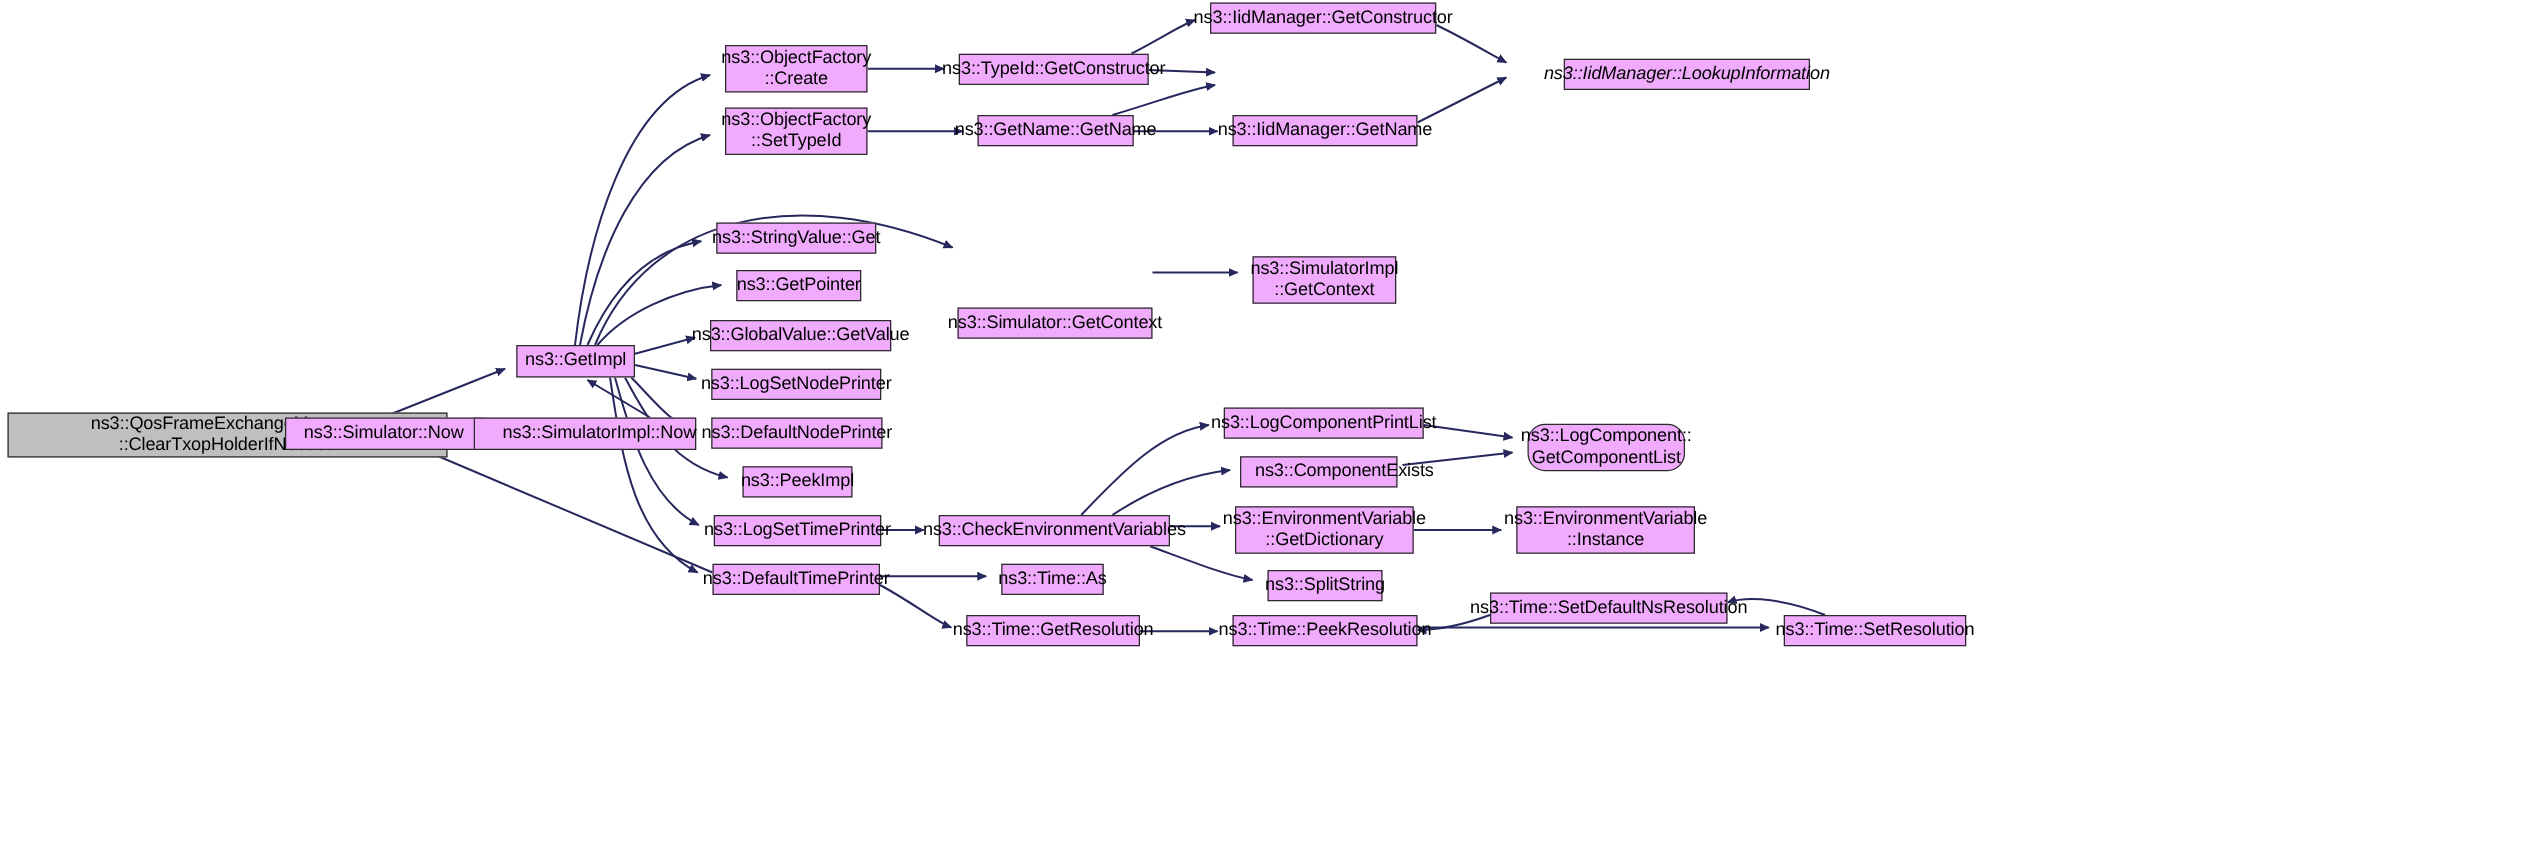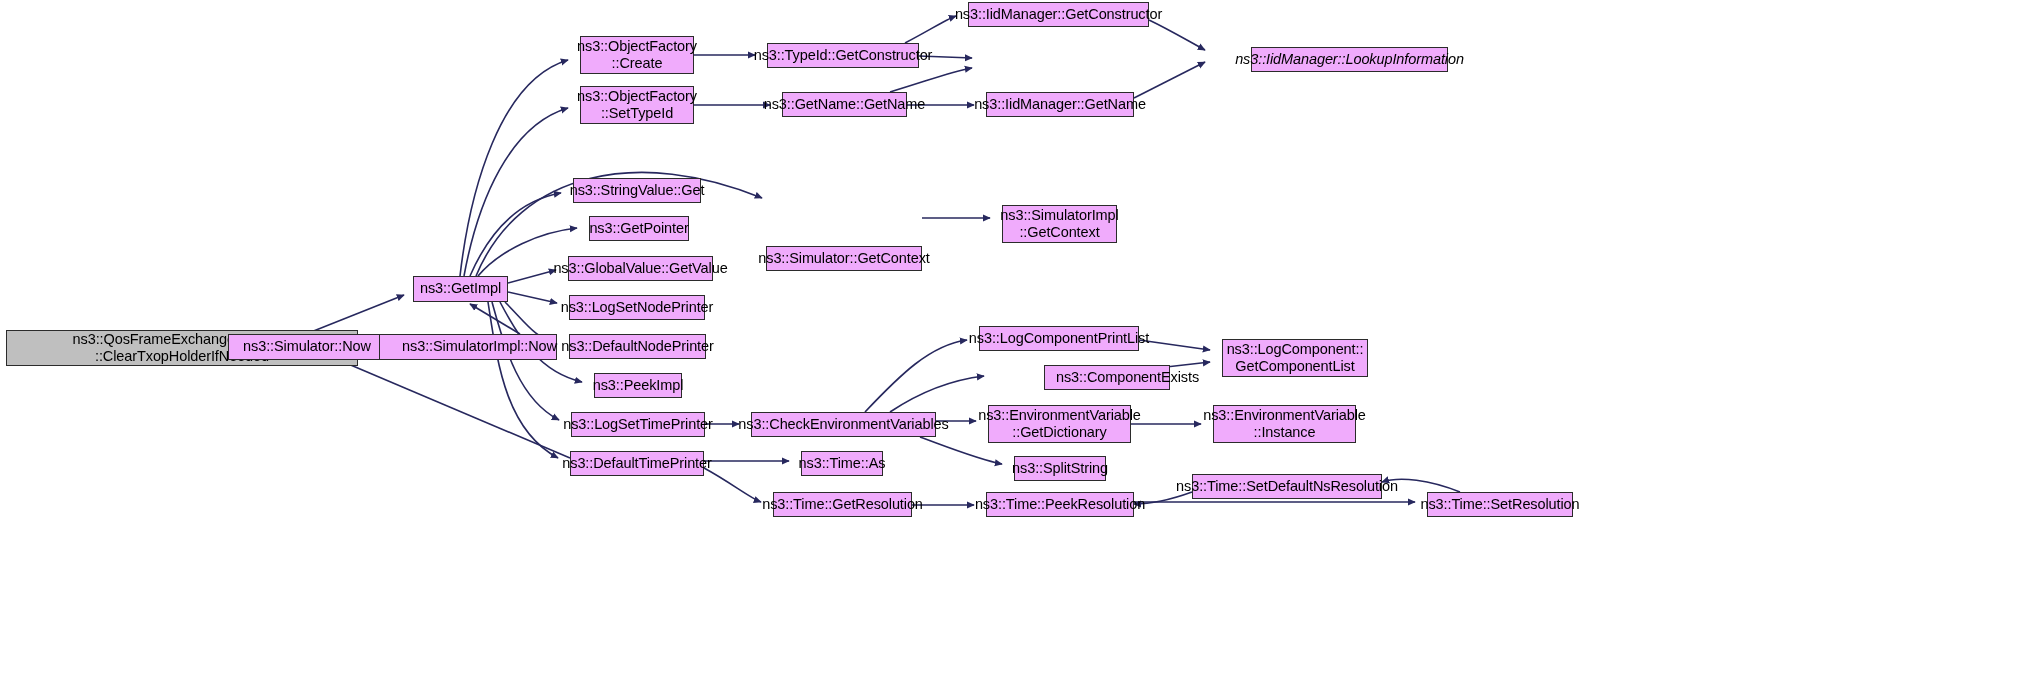--- a/index.html
+++ b/index.html
@@ -132,25 +132,25 @@
 ::GetContext</span></div>
       <div class="node" style="left: 767px; top: 43px; width: 152px; height: 25px;"><span class="node-label">ns3::TypeId::GetConstructor</span></div>
       <div class="node" style="left: 782px; top: 92px; width: 125px; height: 25px;"><span class="node-label">ns3::GetName::GetName</span></div>
       <div class="node" style="left: 968px; top: 2px; width: 181px; height: 25px;"><span class="node-label">ns3::IidManager::GetConstructor</span></div>
       <div class="node" style="left: 986px; top: 92px; width: 148px; height: 25px;"><span class="node-label">ns3::IidManager::GetName</span></div>
       <div class="node" style="left: 1251px; top: 47px; width: 197px; height: 25px; font-style: italic;"><span class="node-label">ns3::IidManager::LookupInformation</span></div>
       <div class="node" style="left: 751px; top: 412px; width: 185px; height: 25px;"><span class="node-label">ns3::CheckEnvironmentVariables</span></div>
       <div class="node" style="left: 801px; top: 451px; width: 82px; height: 25px;"><span class="node-label">ns3::Time::As</span></div>
       <div class="node" style="left: 773px; top: 492px; width: 139px; height: 25px;"><span class="node-label">ns3::Time::GetResolution</span></div>
       <div class="node" style="left: 979px; top: 326px; width: 160px; height: 25px;"><span class="node-label">ns3::LogComponentPrintList</span></div>
-      <div class="node" style="left: 1044px; top: 365px; width: 126px; height: 25px; padding-left: 44px;"><span class="node-label">ns3::ComponentExists</span></div>
+      <div class="node" style="left: 992px; top: 365px; width: 126px; height: 25px; padding-left: 44px;"><span class="node-label">ns3::ComponentExists</span></div>
       <div class="node" style="left: 988px; top: 405px; width: 143px; height: 38px;"><span class="node-label">ns3::EnvironmentVariable
 ::GetDictionary</span></div>
       <div class="node" style="left: 1014px; top: 456px; width: 92px; height: 25px;"><span class="node-label">ns3::SplitString</span></div>
-      <div class="node" style="left: 1222px; top: 339px; width: 146px; height: 38px;"><span class="node-label">ns3::LogComponent::
+      <div class="node" style="left: 1222px; top: 339px; width: 126px; height: 38px; border-radius: 14px;"><span class="node-label">ns3::LogComponent::
 GetComponentList</span></div>
       <div class="node" style="left: 1213px; top: 405px; width: 143px; height: 38px;"><span class="node-label">ns3::EnvironmentVariable
 ::Instance</span></div>
       <div class="node" style="left: 986px; top: 492px; width: 148px; height: 25px;"><span class="node-label">ns3::Time::PeekResolution</span></div>
       <div class="node" style="left: 1192px; top: 474px; width: 190px; height: 25px;"><span class="node-label">ns3::Time::SetDefaultNsResolution</span></div>
       <div class="node" style="left: 1427px; top: 492px; width: 146px; height: 25px;"><span class="node-label">ns3::Time::SetResolution</span></div>
     </div>
 
 </div>
 

